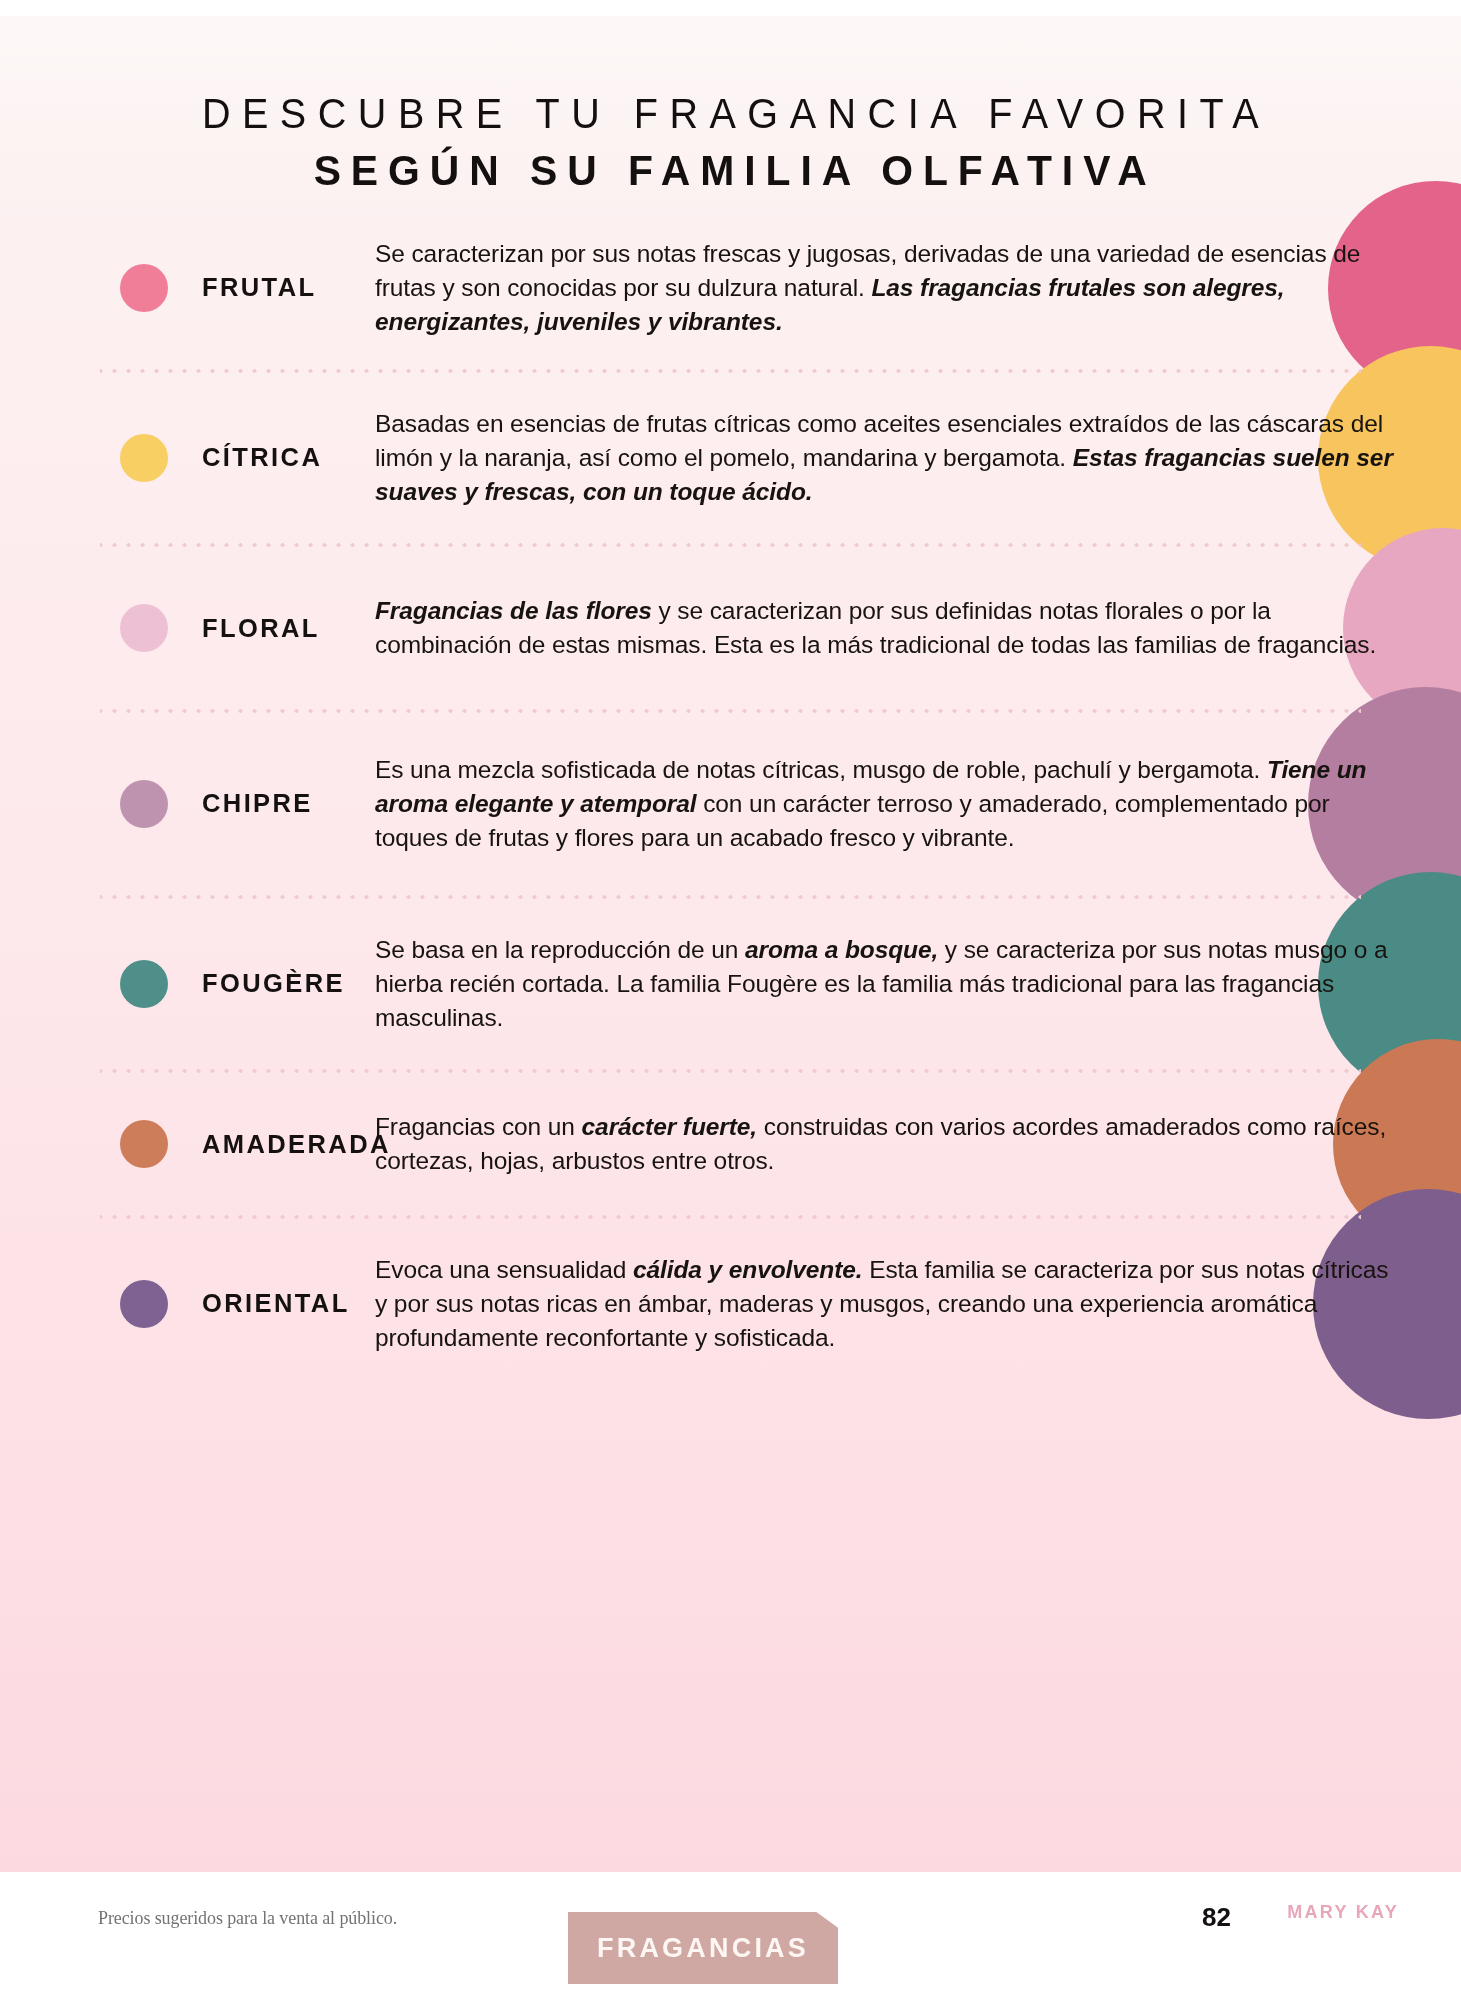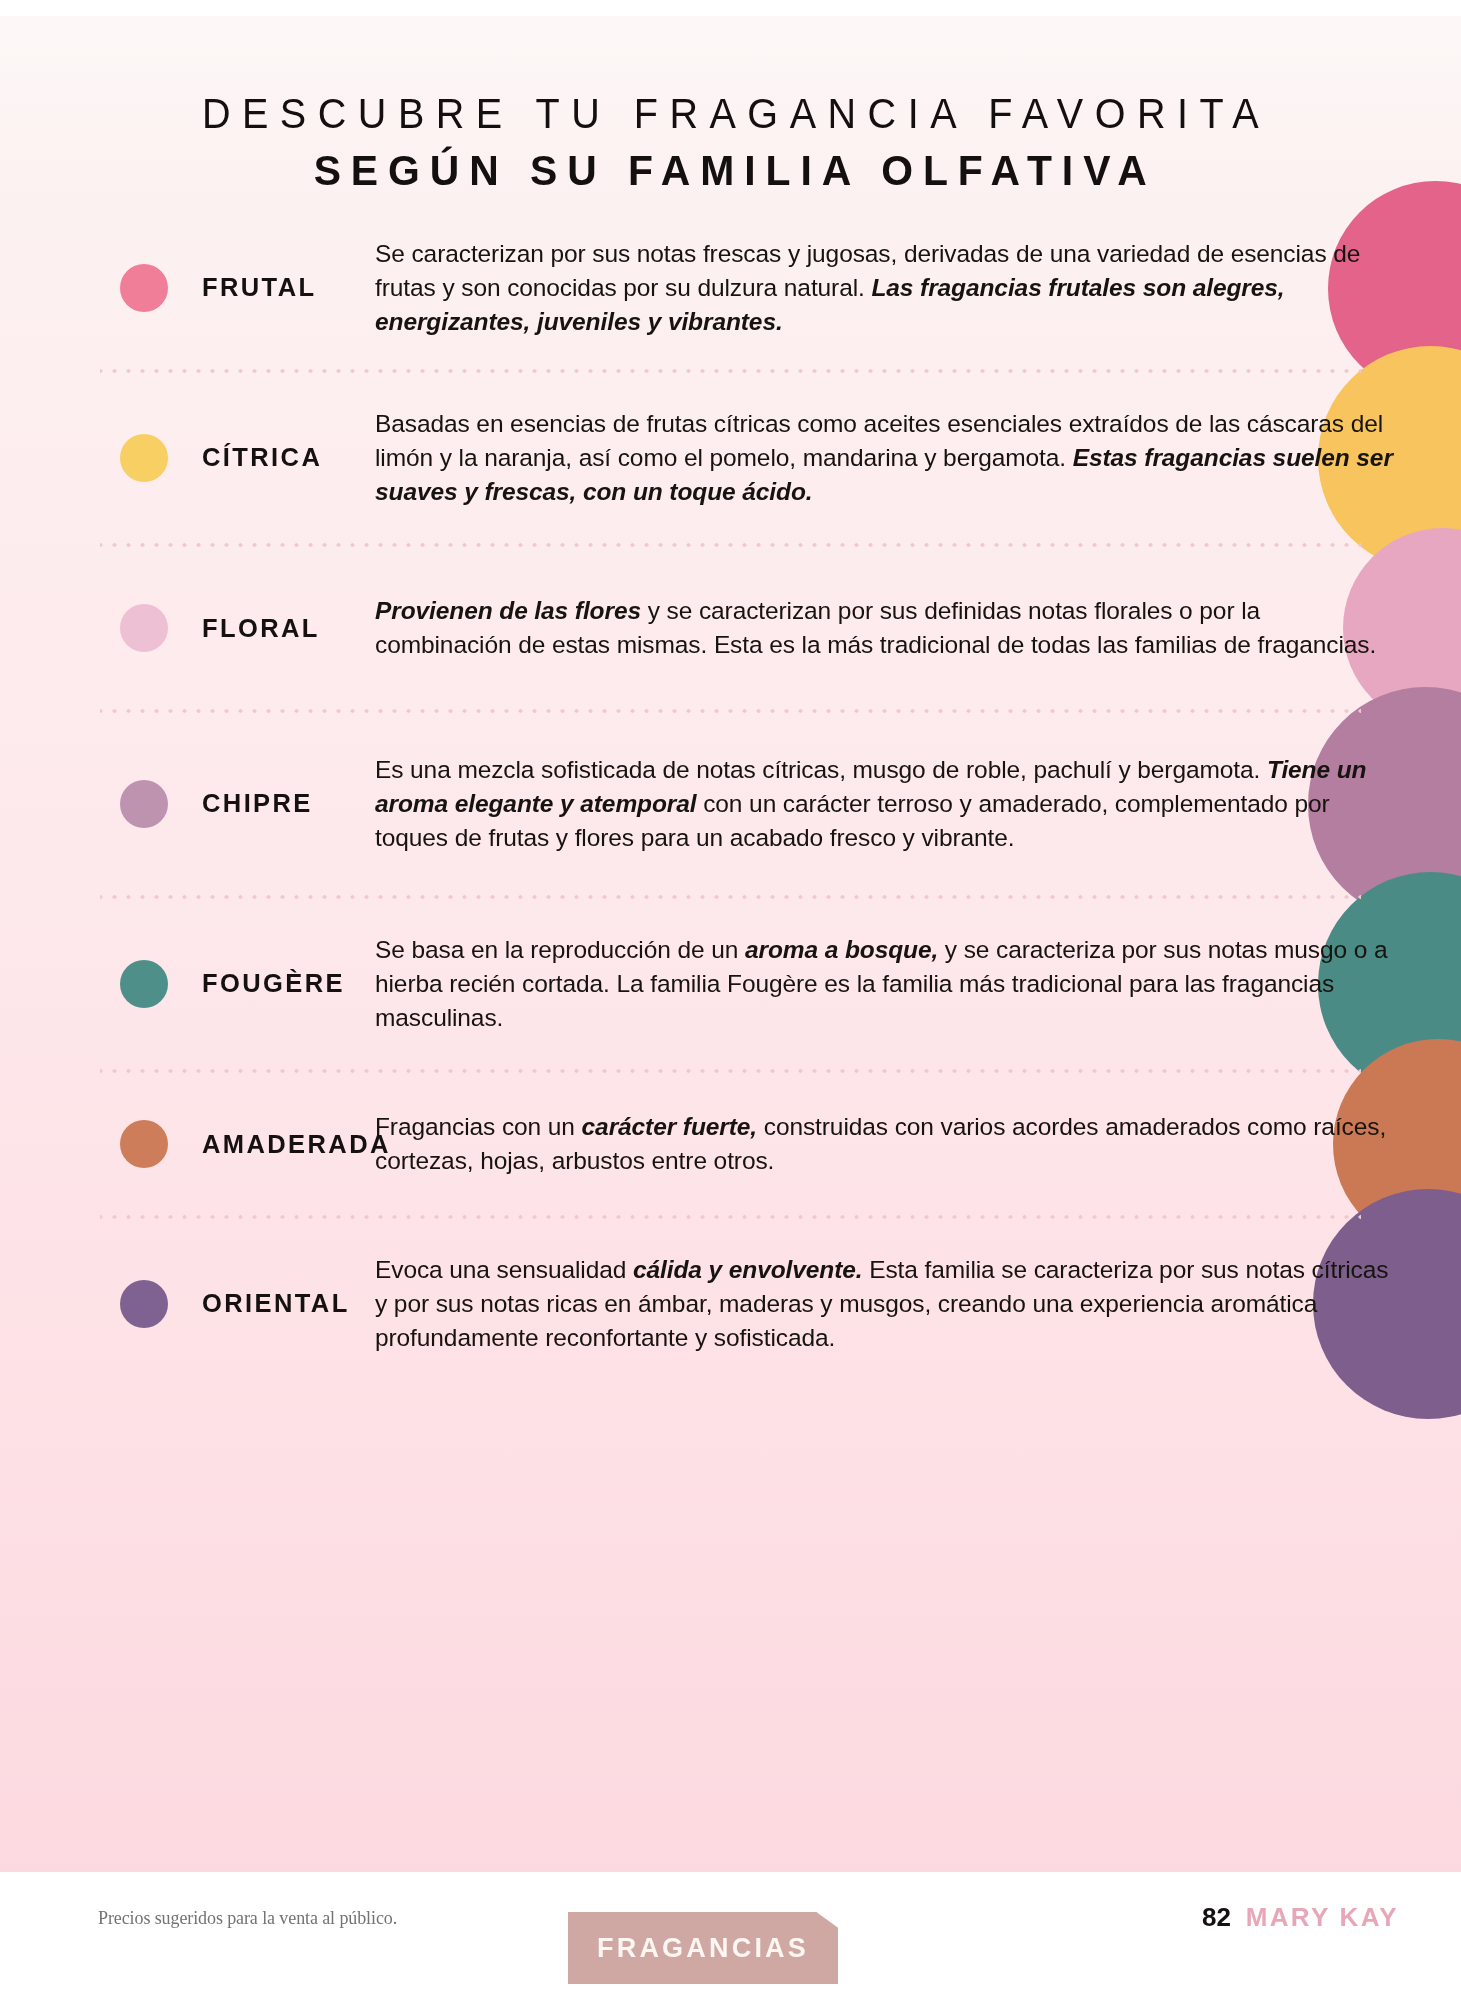--- a/index.html
+++ b/index.html
@@ -181,21 +181,21 @@
     font-weight: 700;
     font-size: 26px;
     color: #141110;
   }
   .brand {
     position: absolute;
     right: 62px;
     top: 30px;
     font-family: "Liberation Sans", sans-serif;
     font-weight: 700;
-    font-size: 26px;
+    font-size: 18px;
     letter-spacing: 2.3px;
     color: #e8a7b8;
   }
   .tab {
     position: absolute;
     left: 568px;
     top: 40px;
     width: 270px;
     height: 72px;
     background: #cfa8a4;
@@ -254,21 +254,21 @@
             <div class="desc-cell"><span>Basadas en esencias de frutas cítricas como aceites esenciales extraídos de las cáscaras del limón y la naranja, así como el pomelo, mandarina y bergamota. </span><span class="em">Estas fragancias suelen ser suaves y frescas, con un toque ácido.</span></div>
           </div>
         </div>
         <div class="sep"></div>
         <div class="row" style="min-height: 160px;">
           <div class="row-inner">
             <div class="label-cell">
               <span class="dot" style="background: rgb(238, 192, 212);"></span>
               <span class="fam-label">FLORAL</span>
             </div>
-            <div class="desc-cell"><span class="em">Provienen de las flores</span><span> y se caracterizan por sus definidas notas florales o por la combinación de estas mismas. Esta es la más tradicional de todas las familias de fragancias.</span></div>
+            <div class="desc-cell"><span class="em">Fragancias de las flores</span><span> y se caracterizan por sus definidas notas florales o por la combinación de estas mismas. Esta es la más tradicional de todas las familias de fragancias.</span></div>
           </div>
         </div>
         <div class="sep"></div>
         <div class="row" style="min-height: 180px;">
           <div class="row-inner">
             <div class="label-cell">
               <span class="dot" style="background: rgb(189, 147, 176);"></span>
               <span class="fam-label">CHIPRE</span>
             </div>
             <div class="desc-cell"><span>Es una mezcla sofisticada de notas cítricas, musgo de roble, pachulí y bergamota. </span><span class="em">Tiene un aroma elegante y atemporal</span><span> con un carácter terroso y amaderado, complementado por toques de frutas y flores para un acabado fresco y vibrante.</span></div>

